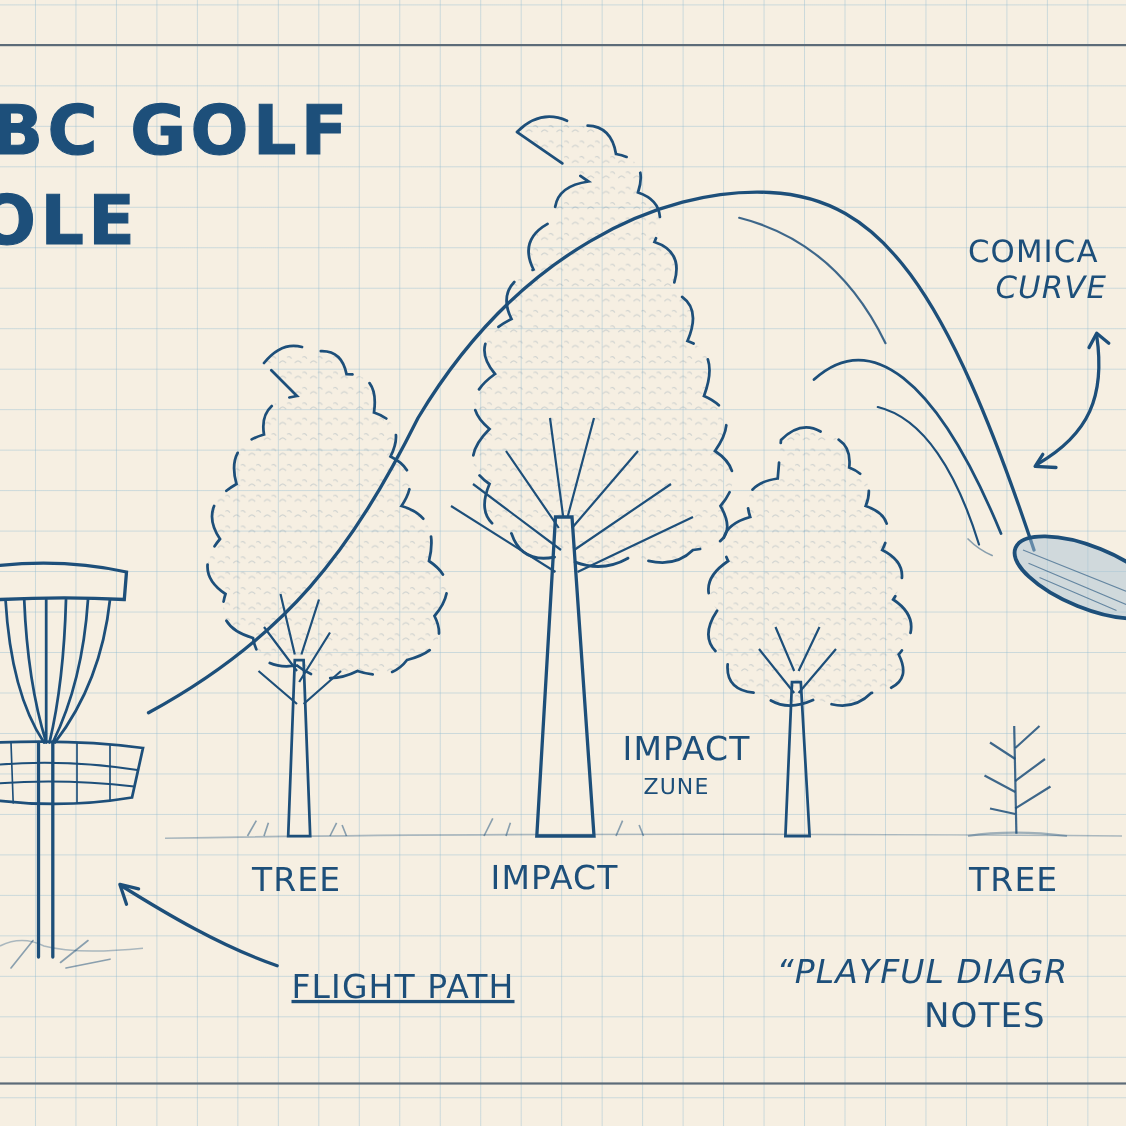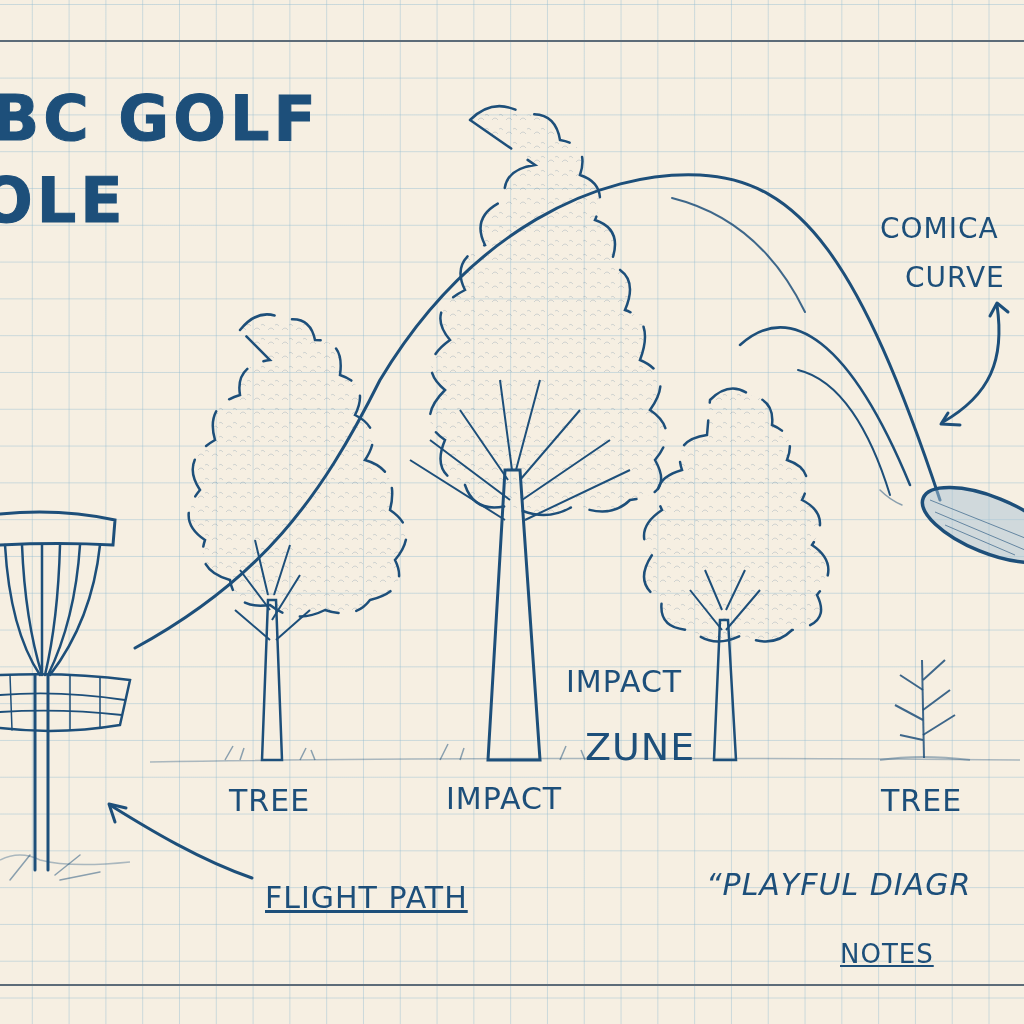--- a/index.html
+++ b/index.html
@@ -104,25 +104,25 @@
     <path d="M948 413 L941 424 L960 425"></path>
   </g>
 
   <g stroke="#1d4f7a" stroke-width="3" fill="none" stroke-linecap="round" stroke-linejoin="round">
     <path d="M252 878 C 200 860 150 830 110 805"></path>
     <path d="M126 808 L109 804 L115 822"></path>
   </g>
 </svg>
 
 <div class="label" style="left:880px; top:215px; font-size:28px;">COMICA</div>
-<div class="label" style="left:905px; top:264px; font-size:28px;">CURVE</div>
+<div class="label" style="left:905px; top:248px; font-size:28px;font-style:italic;">CURVE</div>
 
 <div class="label" style="left:566px; top:667px; font-size:30px;">IMPACT</div>
-<div class="label" style="left:585px; top:728px; font-size:38px;">ZUNE</div>
+<div class="label" style="left:585px; top:705px; font-size:20px;">ZUNE</div>
 
 <div class="label" style="left:229px; top:786px; font-size:30px;">TREE</div>
 <div class="label" style="left:446px; top:784px; font-size:30px;">IMPACT</div>
 <div class="label" style="left:881px; top:786px; font-size:30px;">TREE</div>
 
 <div class="label" style="left:265px; top:883px; font-size:30px;text-decoration:underline;">FLIGHT PATH</div>
 
 <div class="label" style="left:706px; top:870px; font-size:30px;font-style:italic;">“PLAYFUL DIAGR</div>
-<div class="label" style="left:840px; top:941px; font-size:26px;text-decoration:underline;">NOTES</div>
+<div class="label" style="left:840px; top:909px; font-size:31px;">NOTES</div>
 
 </body></html>

